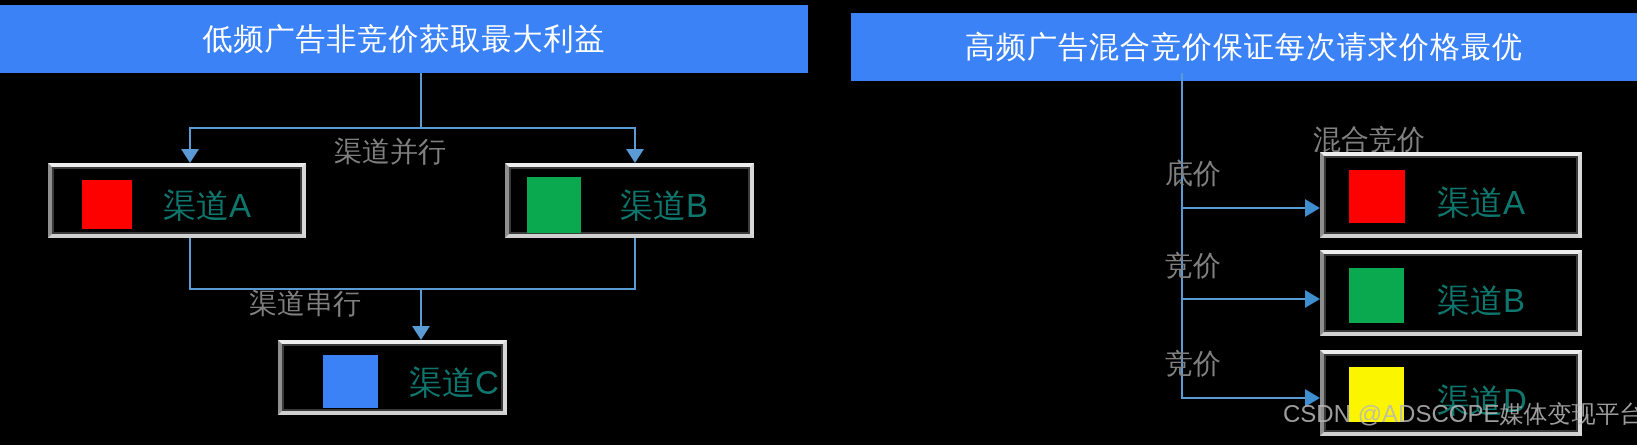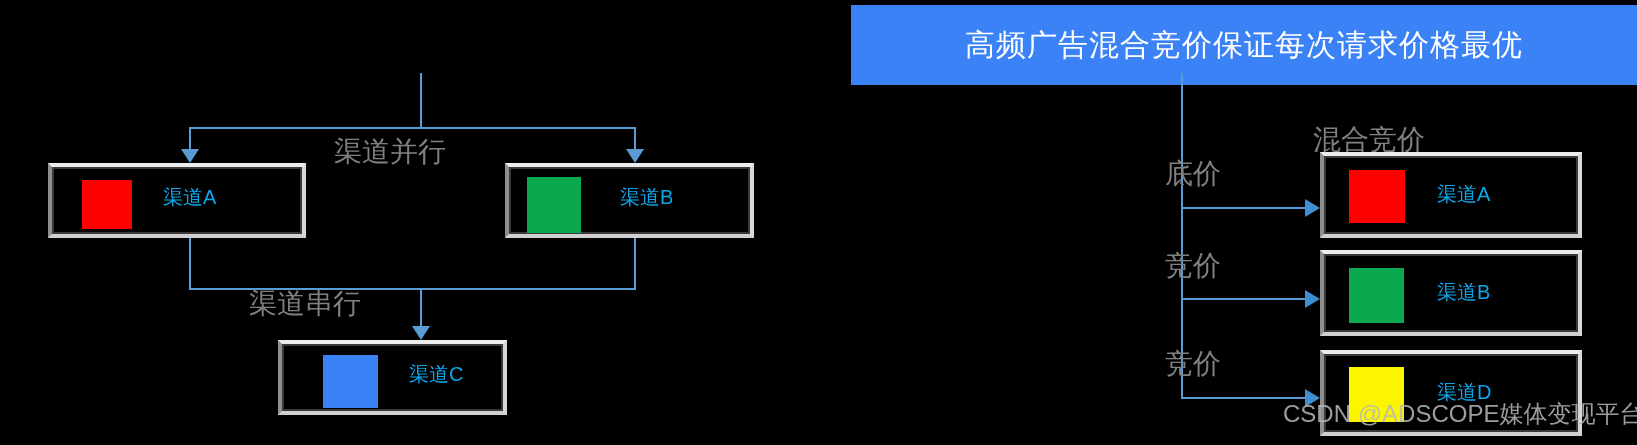--- a/index.html
+++ b/index.html
@@ -23,21 +23,21 @@
     background: #3b82f6;
     color: #ffffff;
     display: flex;
     align-items: center;
     justify-content: center;
     font-size: 30px;
     letter-spacing: 1px;
     white-space: nowrap;
   }
   #banner-left  { left: 0px;   top: 5px; width: 808px; height: 68px; }
-  #banner-right { left: 851px; top: 5px; width: 786px; height: 80px; }
+  #banner-right { left: 851px; top: 13px; width: 786px; height: 68px; }
 
   
   .chan-box {
     position: absolute;
     background: #000000;
     border-top: 4px solid #ededed;
     border-left: 4px solid #8f8f8f;
     border-right: 4px solid #d8d8d8;
     border-bottom: 4px solid #d0d0d0;
     box-sizing: border-box;
@@ -49,22 +49,22 @@
     left: 0; top: 0; right: 0; bottom: 0;
     border: 2px solid #3a3a3a;
     pointer-events: none;
   }
   .swatch {
     position: absolute;
     display: block;
   }
   .chan-label {
     position: absolute;
-    color: #0ea5e9;
-    font-size: 20px;
+    color: #0f766e;
+    font-size: 33px;
     white-space: nowrap;
   }
 
   
   #box-a { left: 48px;  top: 163px; width: 258px; height: 75px; }
   #box-b { left: 505px; top: 163px; width: 249px; height: 75px; }
   #box-c { left: 278px; top: 340px; width: 229px; height: 75px; }
 
   #box-a .swatch { left: 30px; top: 13px; width: 50px; height: 49px; background: #fd0000; }
   #box-b .swatch { left: 18px; top: 10px; width: 54px; height: 56px; background: #0aa84f; }
@@ -133,20 +133,21 @@
     font-size: 24px;
     opacity: 0.85;
     white-space: nowrap;
   }
 </style>
 </head>
 <body>
 
 <div id="canvas">
 
+  <div class="banner" id="banner-left">低频广告非竞价获取最大利益</div>
 
   <div class="banner" id="banner-right">高频广告混合竞价保证每次请求价格最优</div>
 
   <div class="vline" style="left:420px; top:73px; height:55px;"></div>
 
   <div class="hline" style="left:189px; top:127px; width:446px;"></div>
 
   <div class="vline" style="left:189px; top:127px; height:24px;"></div>
   <div class="arrow-down" style="left:181px; top:149px;"></div>
 

